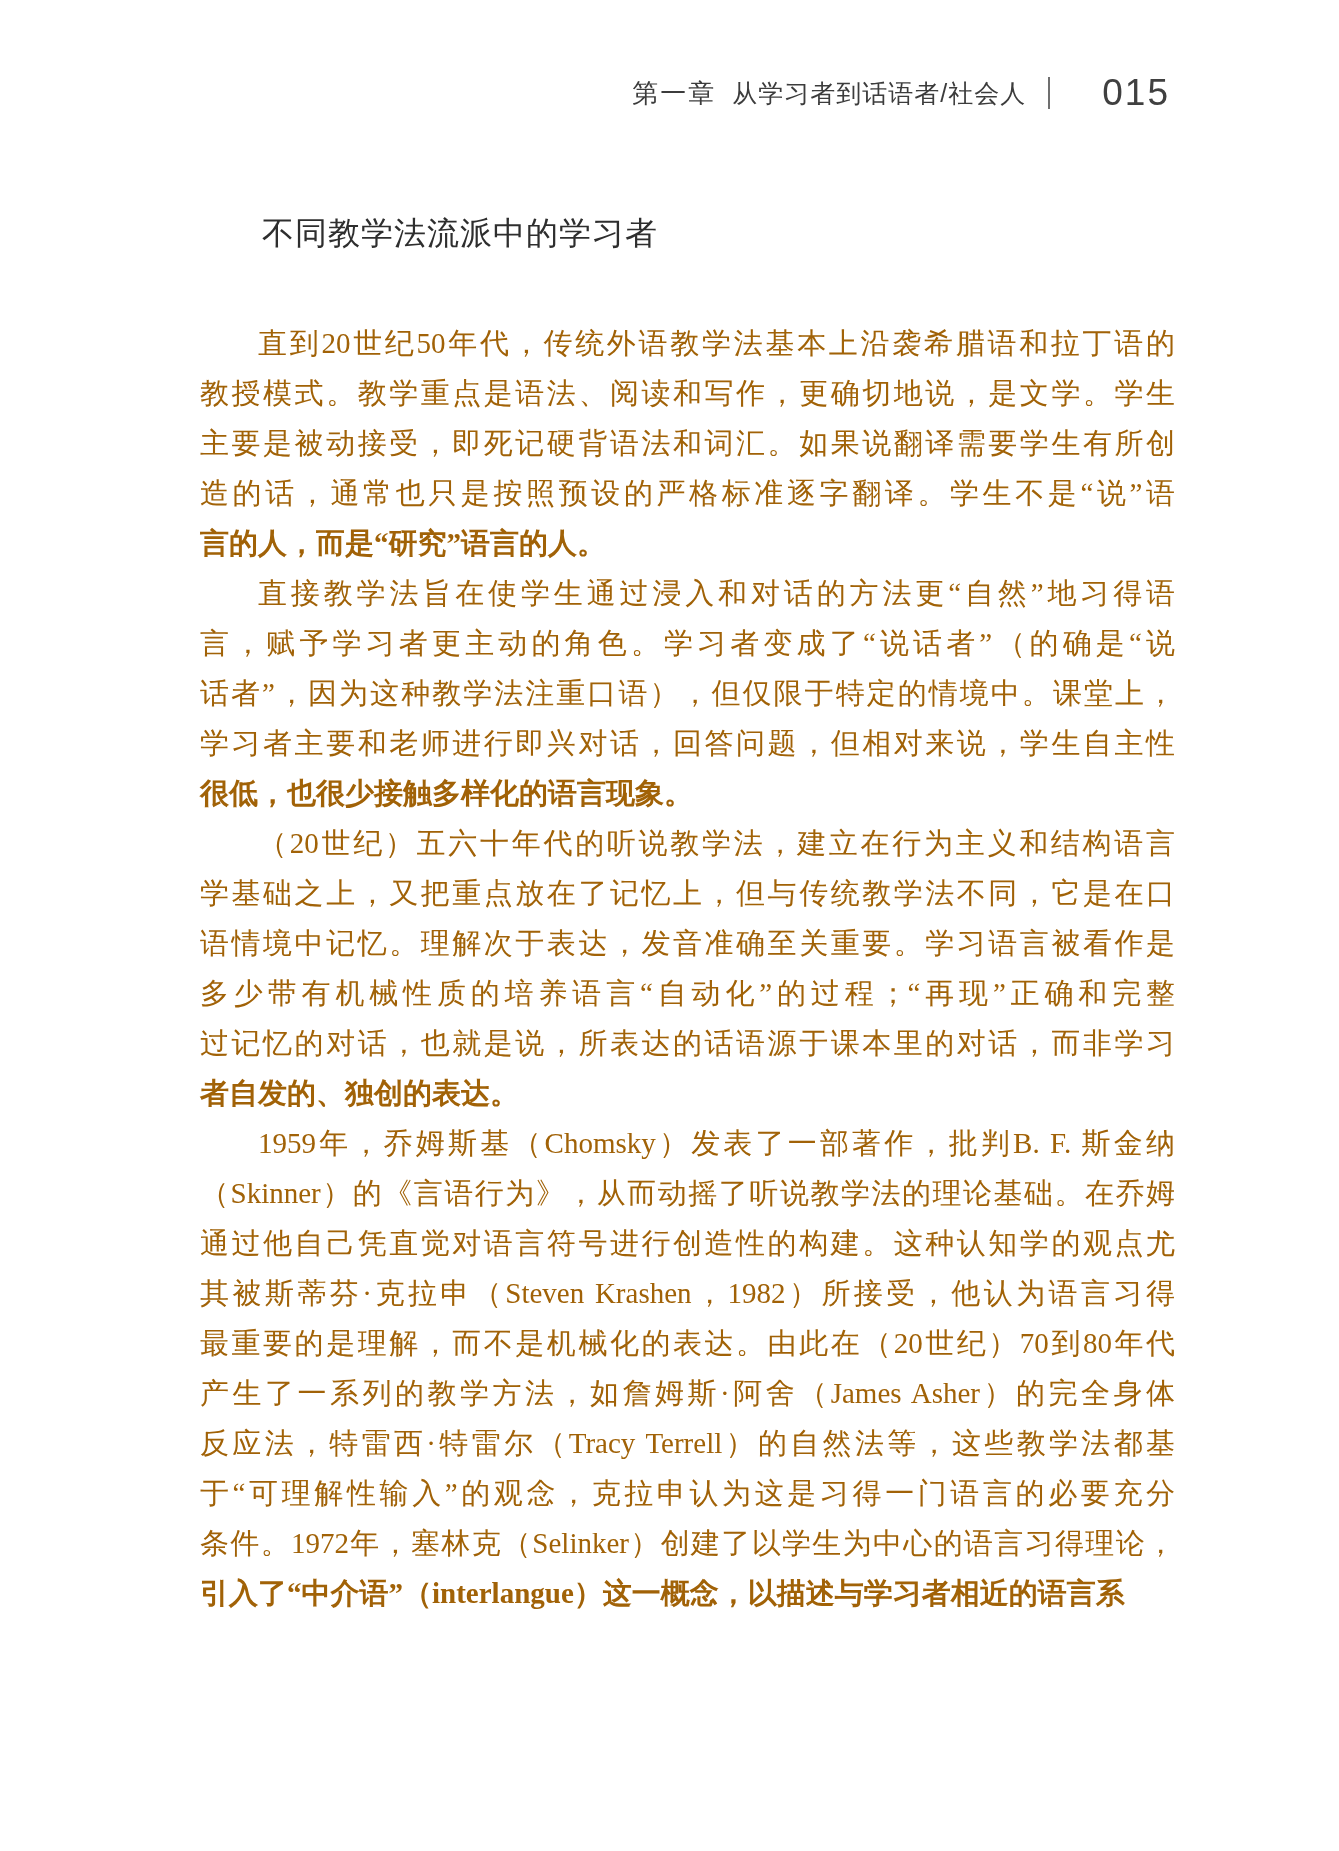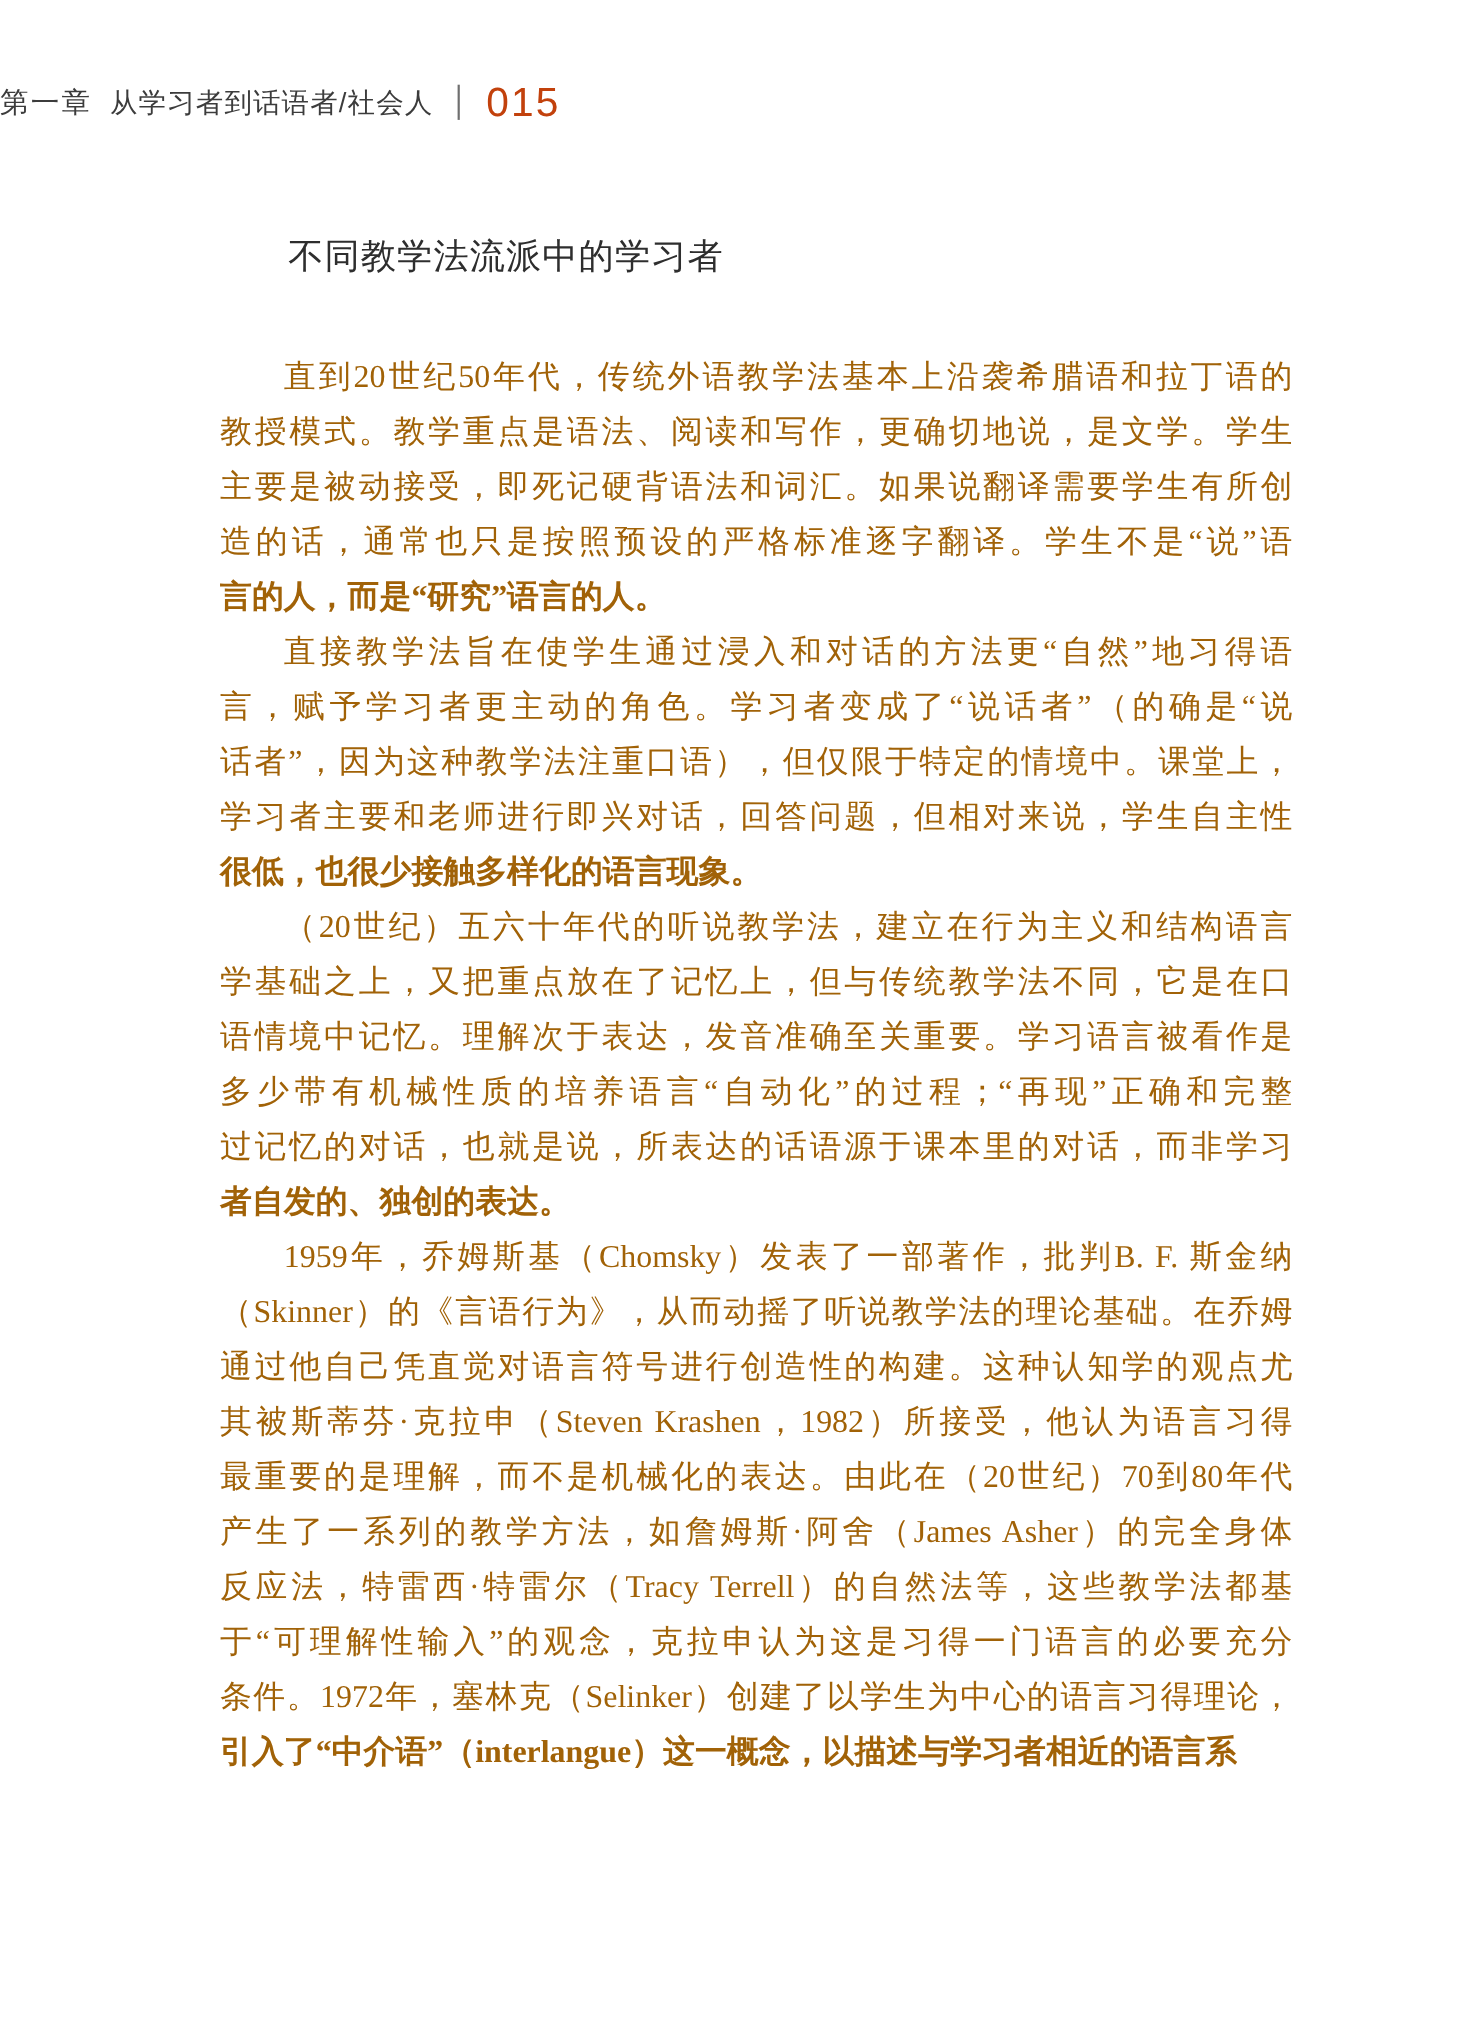--- a/index.html
+++ b/index.html
@@ -12,20 +12,21 @@
     font-family: "Liberation Serif", "DejaVu Serif", serif;
   }
 
   
   .page-header {
     position: absolute;
     top: 72px;
     left: 0;
     width: 1170px;            
     display: flex;
+    justify-content: flex-end;
     align-items: center;
     font-family: "Liberation Sans", "DejaVu Sans", sans-serif;
     color: #3c3c3c;
   }
   .hdr-chapter {
     font-size: 26px;
     letter-spacing: 2px;
     margin-right: 16px;
   }
   .hdr-title {
@@ -33,22 +34,23 @@
     letter-spacing: 1px;
   }
   .hdr-sep {
     width: 2px;
     height: 32px;
     background: #6f6f6f;
     margin: 0 24px 0 22px;
   }
   .hdr-pageno {
     font-size: 37px;
-    color: #c2410c;
+    color: #404040;
     letter-spacing: 2px;
+    margin-left: 28px;
   }
 
   
   .section-title {
     position: absolute;
     left: 262px;
     top: 212px;
     margin: 0;
     font-family: "Liberation Sans", "DejaVu Sans", sans-serif;
     font-weight: normal;

